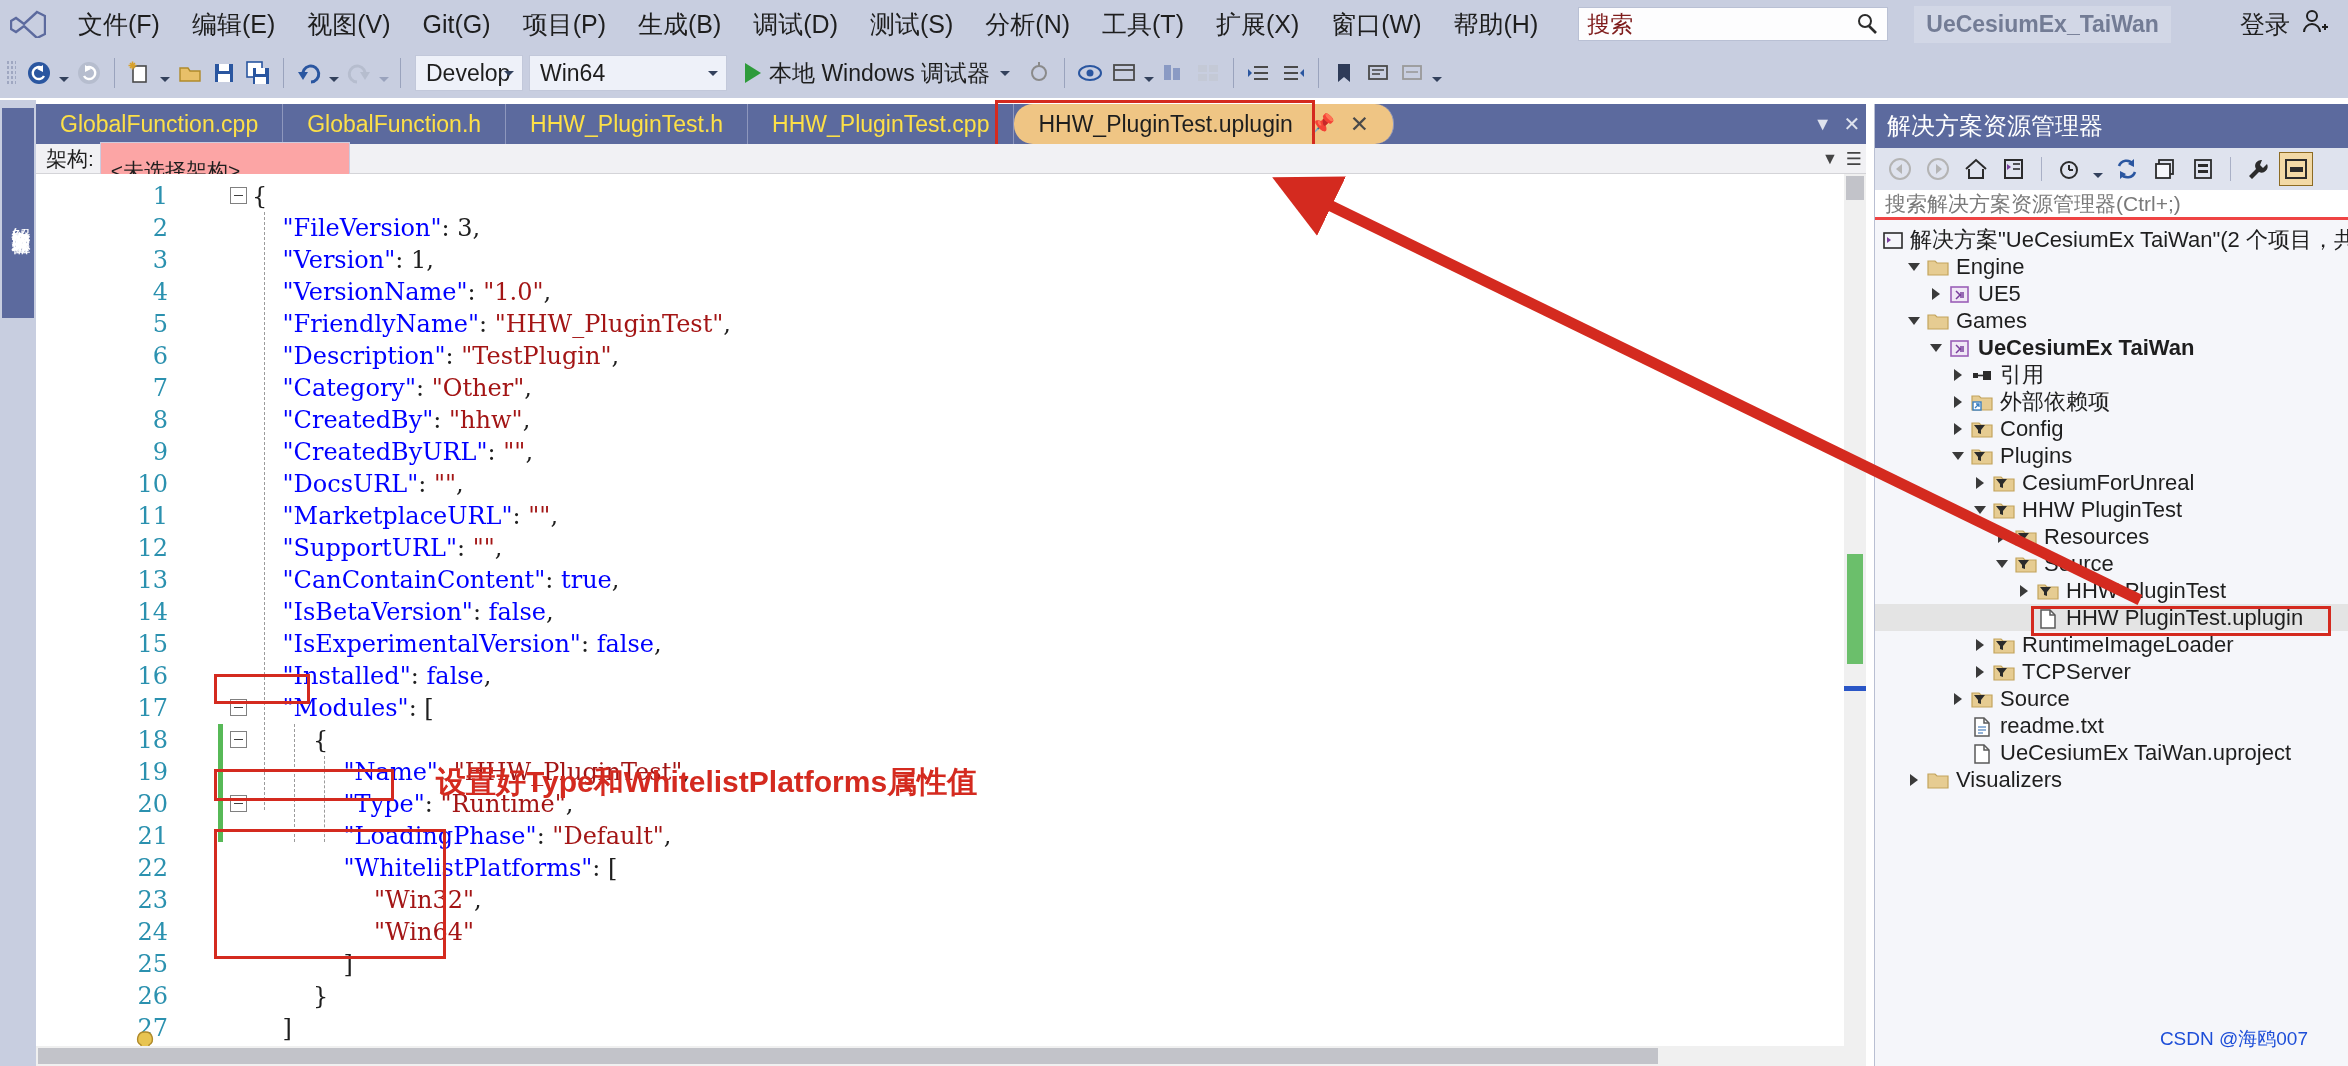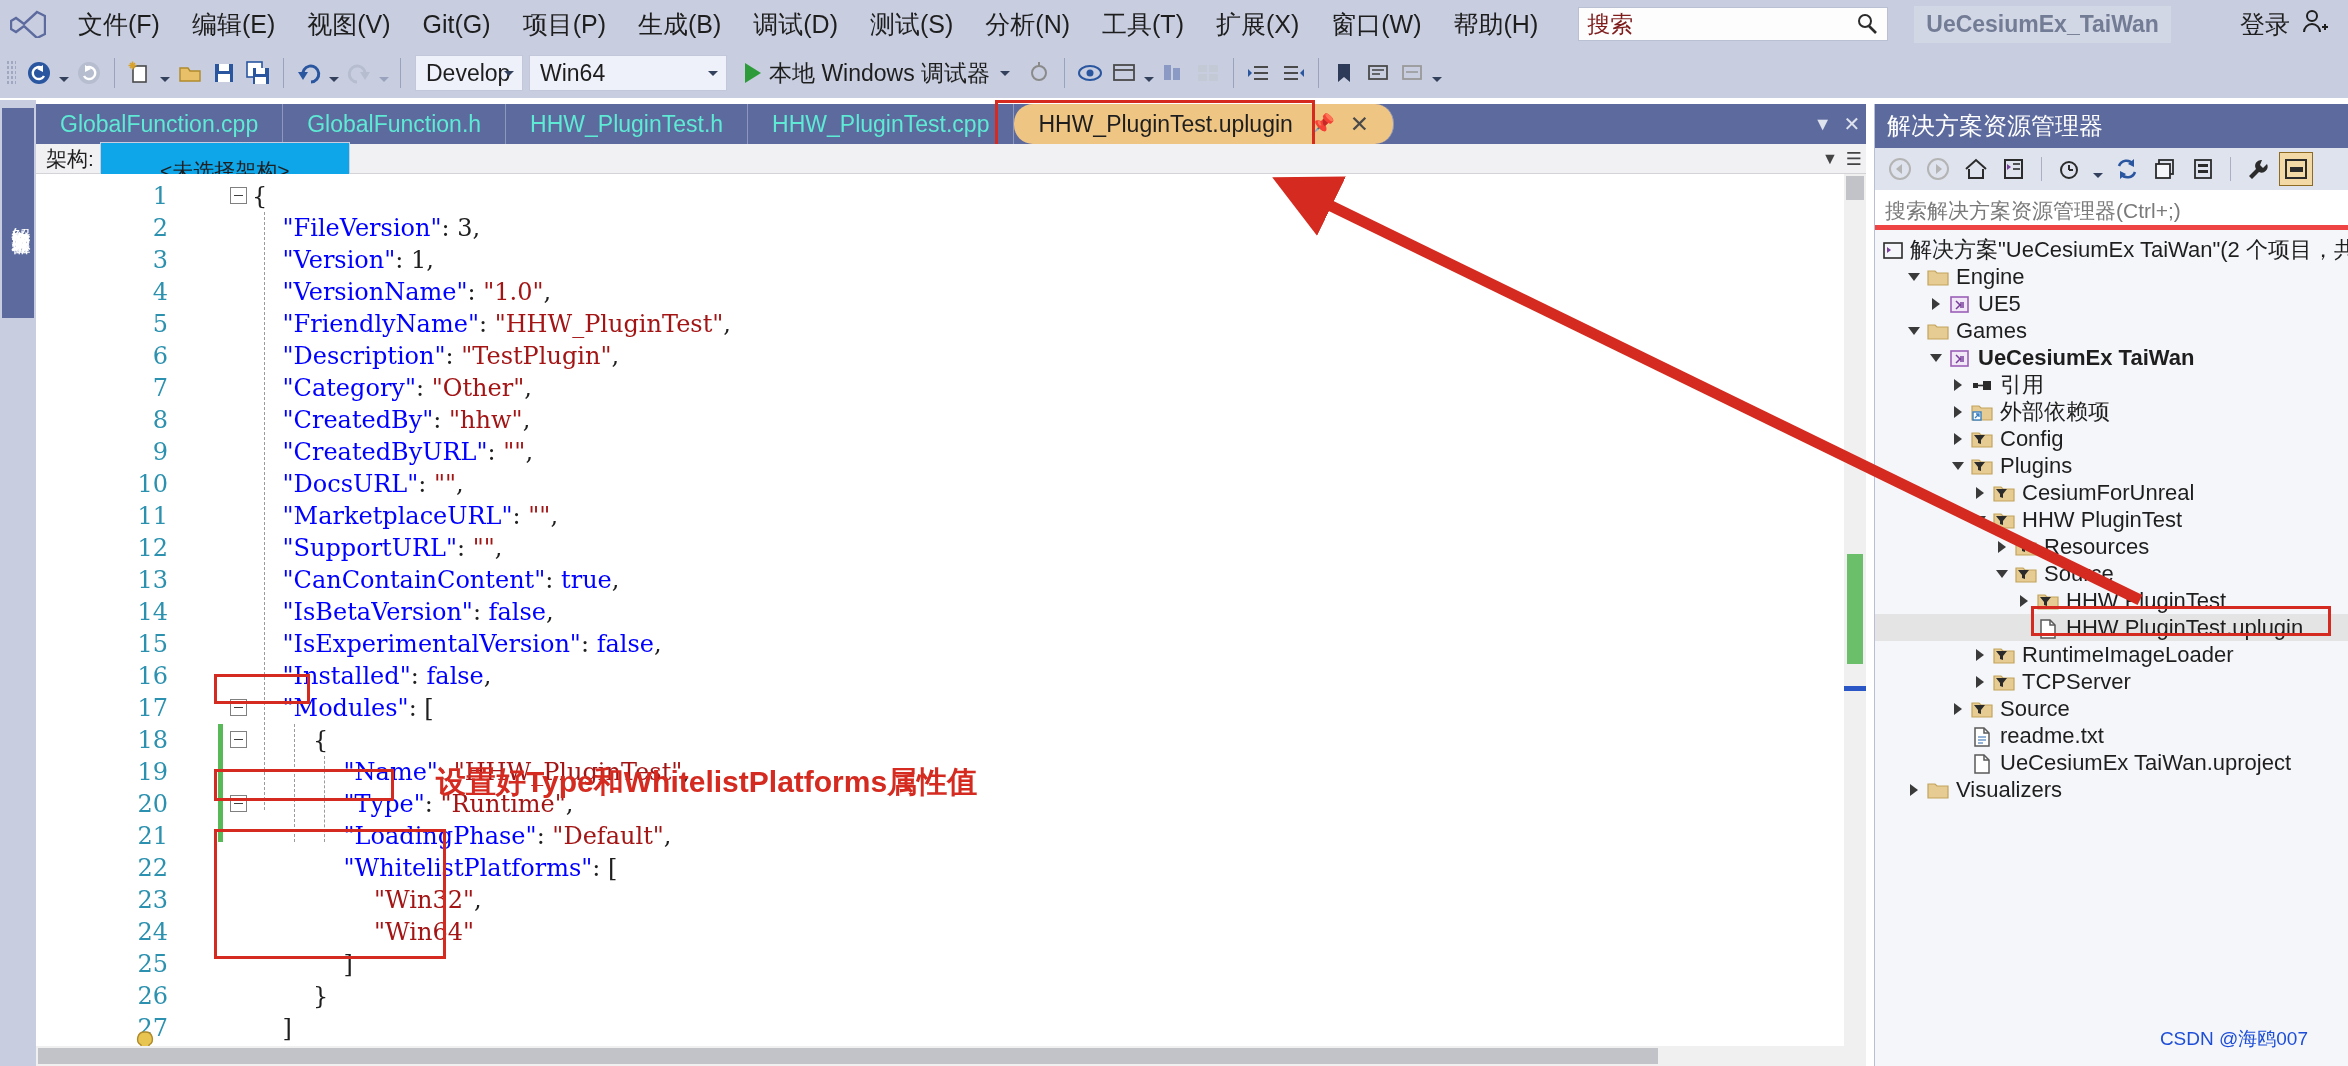--- a/index.html
+++ b/index.html
@@ -70,21 +70,21 @@
     writing-mode:vertical-rl; text-align:center; padding-top:8px; letter-spacing:1px;
   }
 
   
   .tabstrip{
     position:absolute; left:36px; top:104px; width:1830px; height:40px;
     background:#5c6a9e; display:flex; align-items:stretch;
   }
   .etab{
     display:flex; align-items:center; padding:0 24px; font-size:23px;
-    color:#5eead4; background:#5c6a9e; border-right:1px solid #8e97bd; white-space:nowrap;
+    color:#fde047; background:#5c6a9e; border-right:1px solid #8e97bd; white-space:nowrap;
   }
   .etab.active{ background:#efc584; color:#1e1e1e; position:relative;border-radius:19px; }
   .etab .pin{ margin-left:18px; font-size:20px; color:#5a4a22;}
   .etab .close{ margin-left:14px; font-size:23px; color:#4a4a4a;}
   .tab-highlight{
     position:absolute; left:995px; top:100px; width:320px; height:47px;
     border:3px solid #d42a1f; pointer-events:none;
   }
   .tabstrip-right{
     position:absolute; left:1808px; top:104px; width:58px; height:40px;
@@ -92,22 +92,22 @@
   }
 
   
   .navbar{
     position:absolute; left:36px; top:144px; width:1830px; height:30px;
     background:#f1f1f4; border-bottom:1px solid #d4d4d8;
     display:flex; align-items:center; font-size:21px; color:#1e1e1e;
   }
   .navbar .lbl{ padding-left:10px; padding-right:6px;}
   .navbar .sel{
-    background:#0ea5e9; border:1px solid #cccce0; height:26px; line-height:24px;
-    padding:16px 10px; min-width:250px;text-align:center;
+    background:#fca5a5; border:1px solid #cccce0; height:26px; line-height:24px;
+    padding:16px 10px; min-width:250px;
   }
   .navbar-right{ position:absolute; right:4px; display:flex; gap:8px; align-items:center;}
 
   
   .editor{
     position:absolute; left:36px; top:174px; width:1830px; height:892px;
     background:#ffffff; overflow:hidden;
   }
   .gutter-num{
     position:absolute; left:0; top:0; width:150px; height:892px; background:#ffffff;
@@ -166,22 +166,22 @@
     height:44px; background:#5c6a9e; color:#ffffff; font-size:24px;
     display:flex; align-items:center; padding-left:12px;
   }
   .se-toolbar{
     height:42px; background:#dfe3ee; display:flex; align-items:center; gap:4px; padding-left:8px;
   }
   .se-tb-btn{ width:34px;height:34px; display:flex; align-items:center; justify-content:center;}
   .se-tb-btn.active{ background:#f2d9a6; border:1px solid #8d6b22;}
   .se-tb-sep{ width:1px; height:24px; background:#a9b0c6; margin:0 6px;}
   .se-search{
-    height:40px; background:#ffffff; border-bottom:5px solid #ef4444;
-    display:flex; align-items:flex-end; padding-left:10px; font-size:21px; color:#7a7a7a;
+    height:30px; background:#ffffff; border-bottom:3px solid #ef4444;
+    display:flex; align-items:flex-start; padding-left:10px; font-size:21px; color:#7a7a7a;
   }
   .se-tree{ padding-top:6px; font-size:22px; color:#1e1e1e; }
   .tr{
     display:flex; align-items:center; height:27px; white-space:nowrap; position:relative;
   }
   .tr.sel{ background:#e4e4e4; }
   .tr .tw{ width:22px; display:flex; justify-content:center; align-items:center;}
   .tw .ar-right{ width:0;height:0;border-top:6px solid transparent;border-bottom:6px solid transparent;border-left:8px solid #3a3a3a;}
   .tw .ar-down{ width:0;height:0;border-left:6px solid transparent;border-right:6px solid transparent;border-top:8px solid #3a3a3a;}
   .tr .ic{ width:26px; display:flex; justify-content:center; align-items:center; margin-right:5px;}

